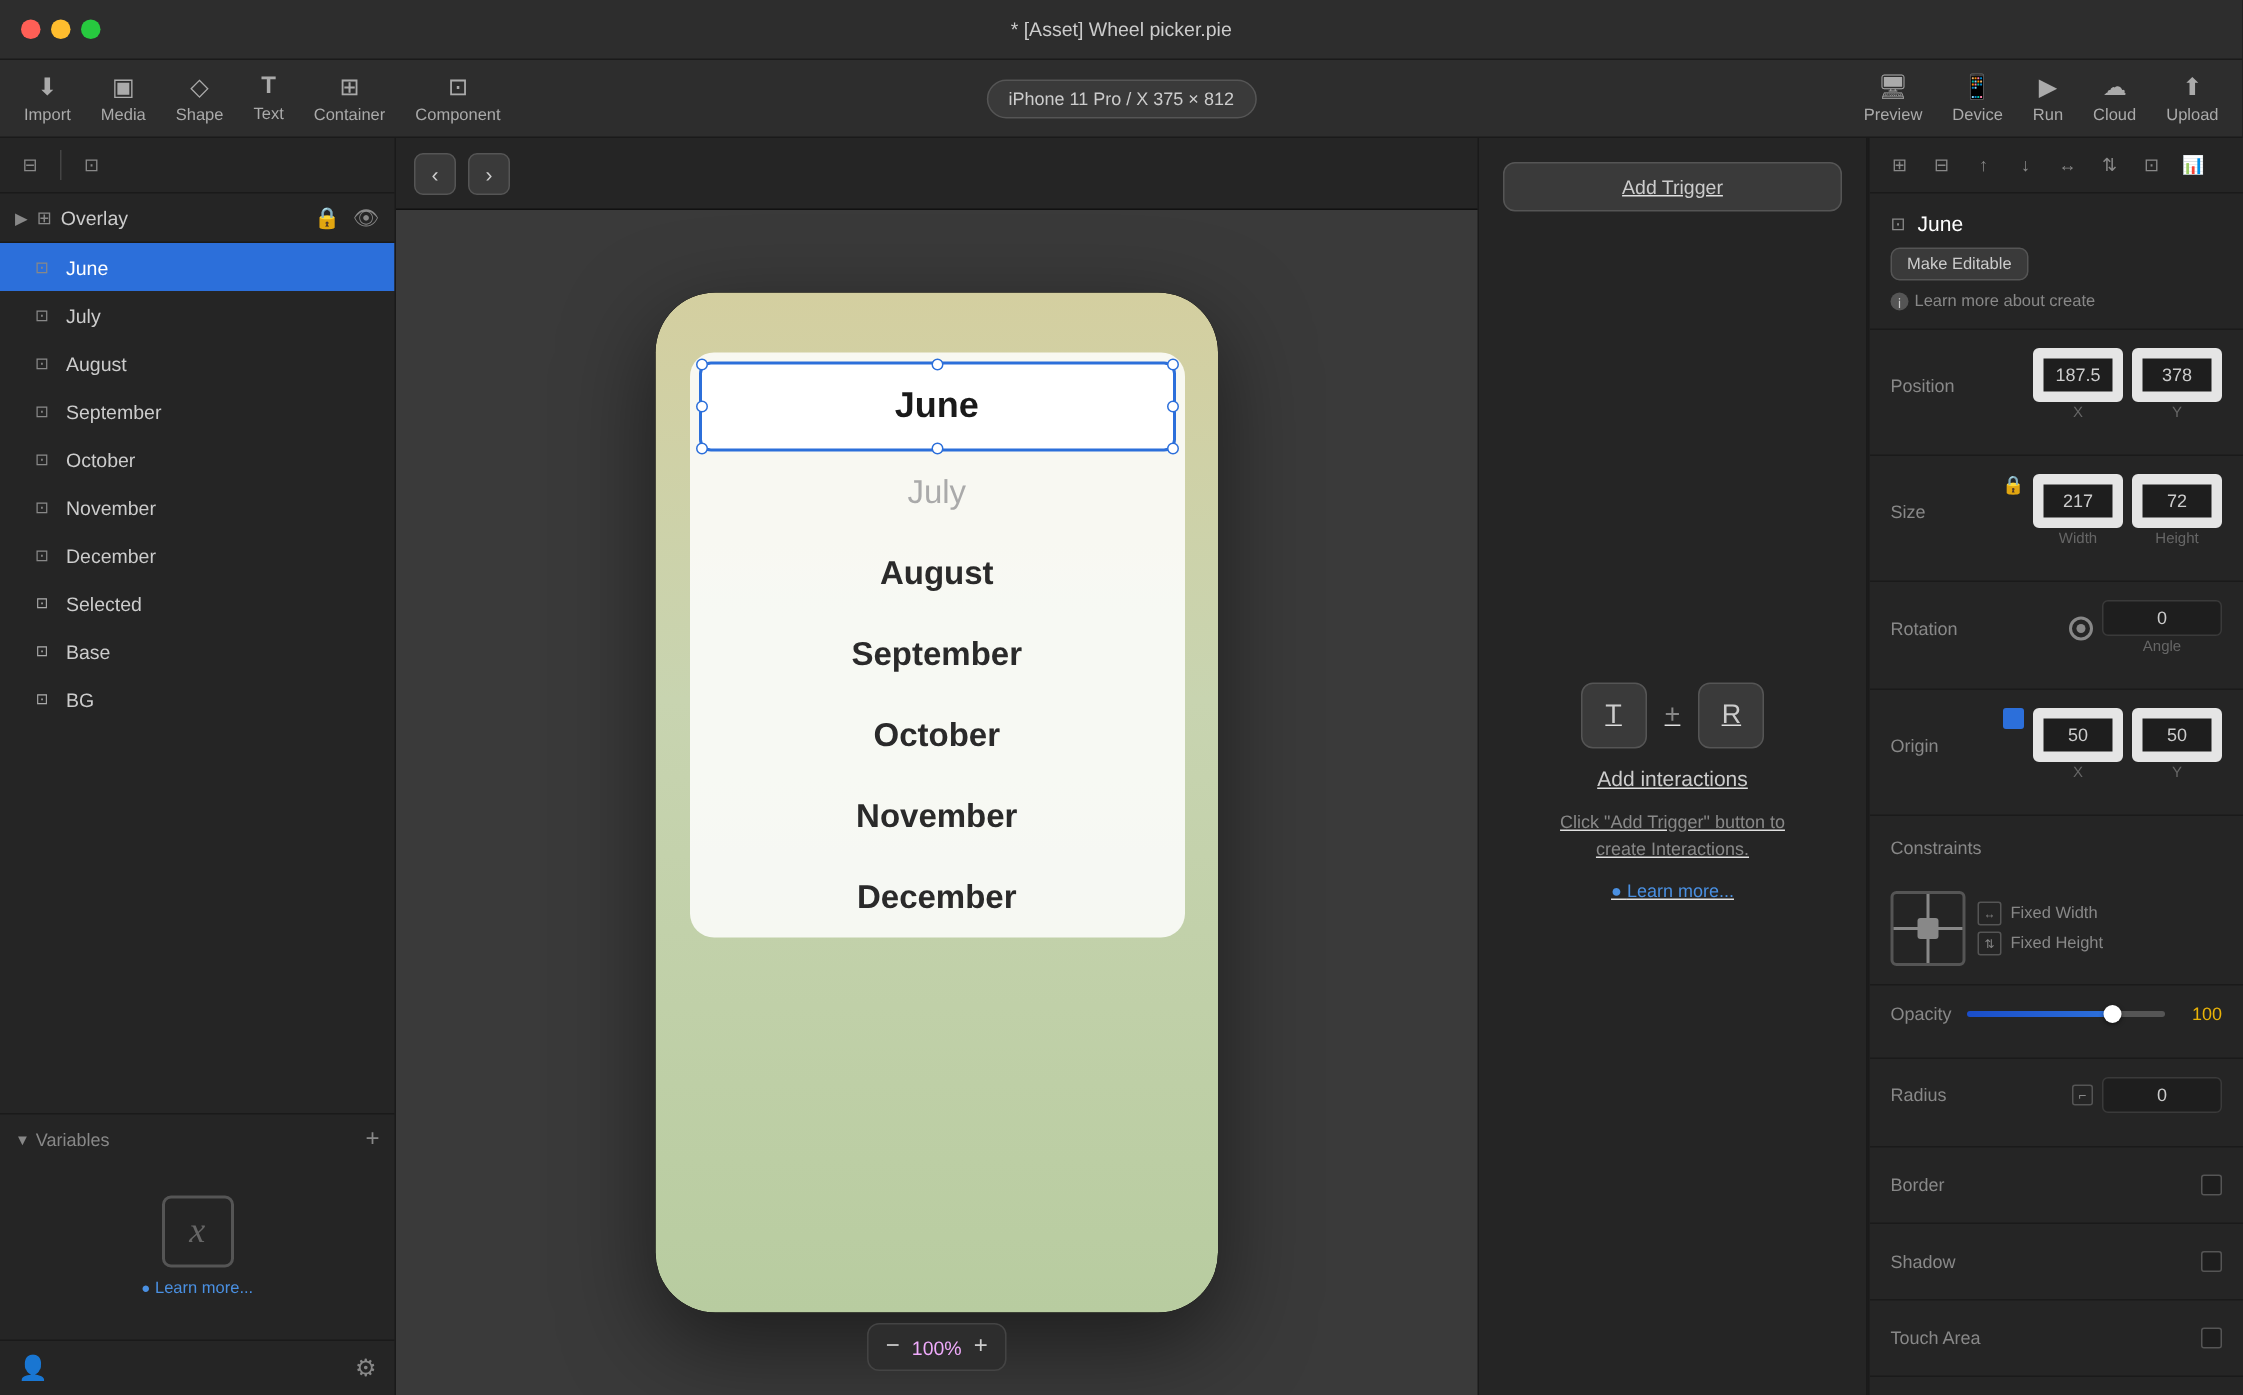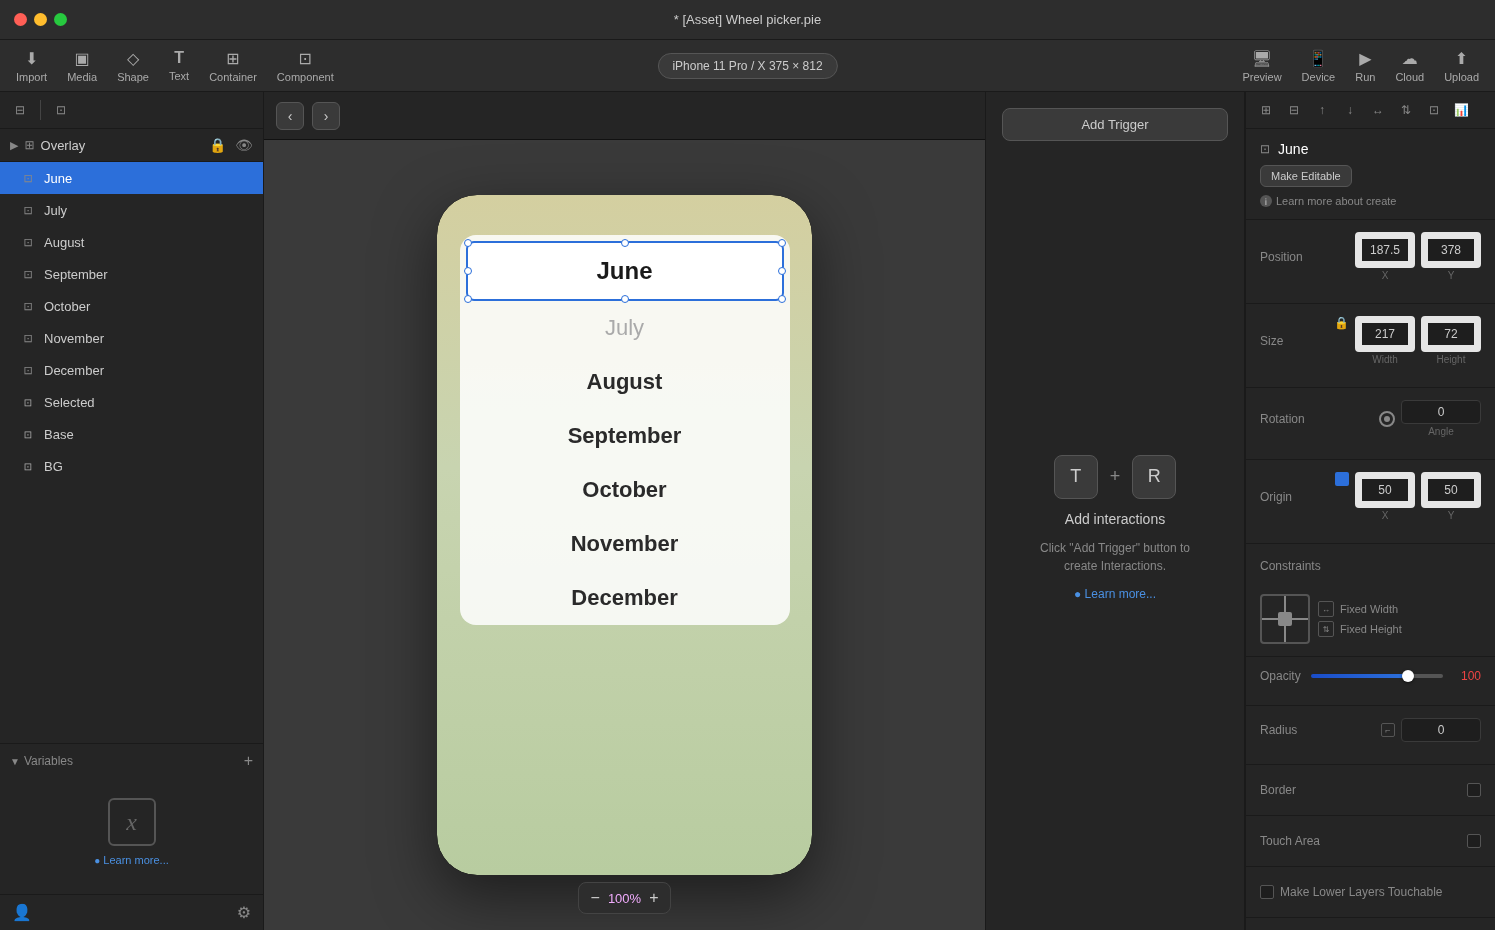--- a/index.html
+++ b/index.html
@@ -339,20 +339,21 @@
     
     .interactions-panel {
       width: 260px;
       background: #252525;
       border-left: 1px solid #1a1a1a;
       border-right: 1px solid #1a1a1a;
       display: flex;
       flex-direction: column;
       align-items: center;
       padding: 16px;
+      text-decoration: underline;
     }
     .add-trigger-btn {
       background: #3a3a3a;
       border: 1px solid #555;
       border-radius: 8px;
       padding: 8px 20px;
       color: #cccccc;
       font-size: 13px;
       cursor: pointer;
       width: 100%;
@@ -588,21 +589,21 @@
       width: 12px; height: 12px;
       background: white;
       border-radius: 50%;
       position: absolute;
       top: -4px;
       left: 69%;
       box-shadow: 0 1px 3px rgba(0,0,0,0.5);
     }
     .opacity-value {
       font-size: 12px;
-      color: #ef4444;
+      color: #eab308;
       width: 30px;
       text-align: right;
     }
 
     
     .toggle-row {
       display: flex;
       align-items: center;
       justify-content: space-between;
       padding: 6px 0;
@@ -1007,20 +1008,26 @@
       </div>
     </div>
 
     <div class="props-section">
       <div class="toggle-row">
         <span class="toggle-label">Border</span>
         <div class="toggle-checkbox"></div>
       </div>
     </div>
 
+    <div class="props-section">
+      <div class="toggle-row">
+        <span class="toggle-label">Shadow</span>
+        <div class="toggle-checkbox"></div>
+      </div>
+    </div>
 
     <div class="props-section">
       <div class="toggle-row">
         <span class="toggle-label">Touch Area</span>
         <div class="toggle-checkbox"></div>
       </div>
     </div>
 
     <div class="props-section">
       <div class="toggle-row">

